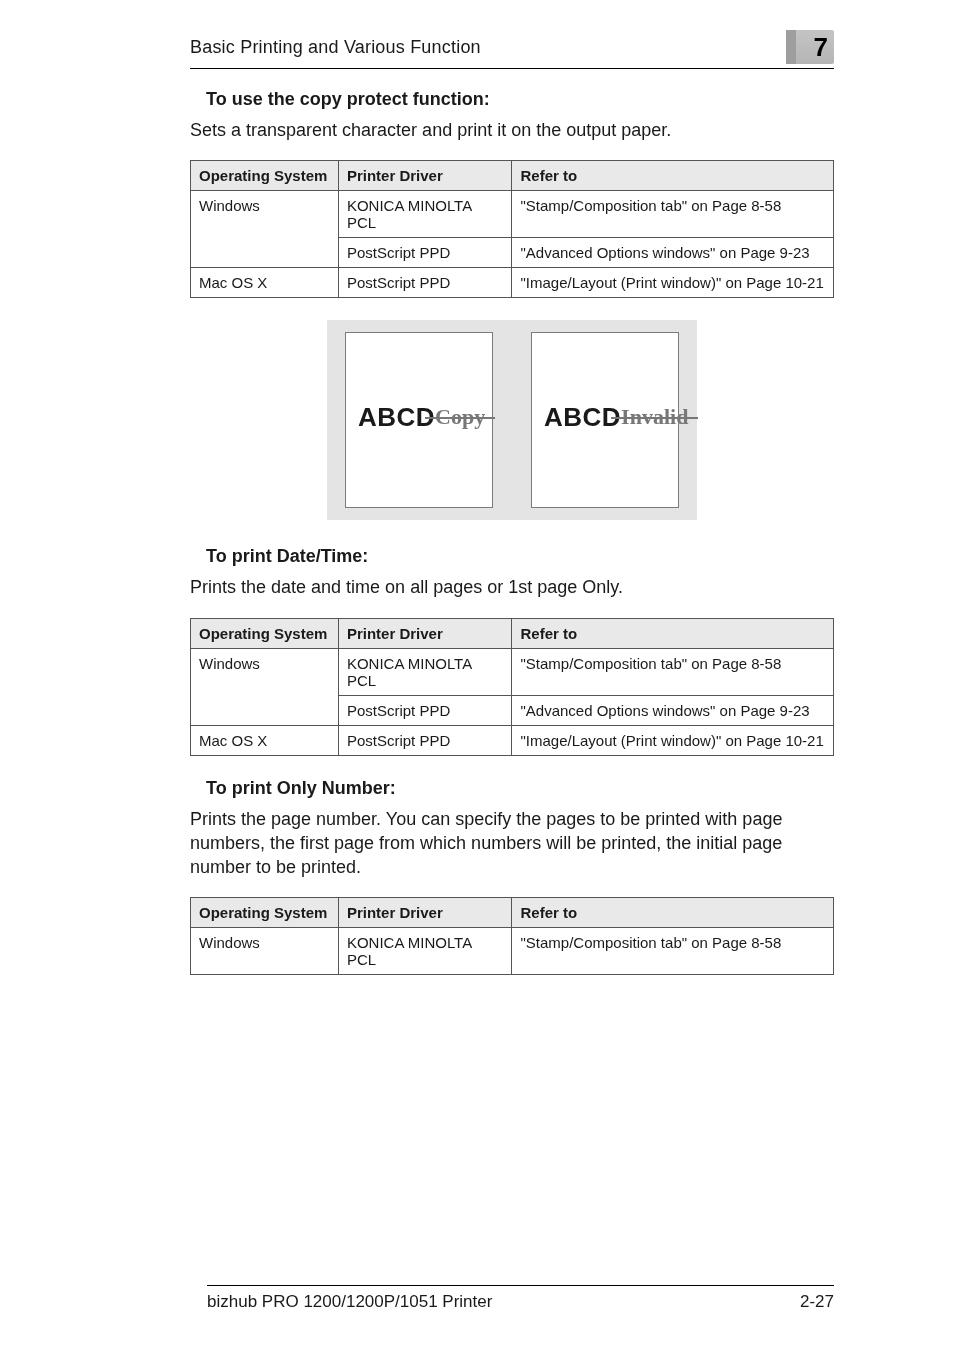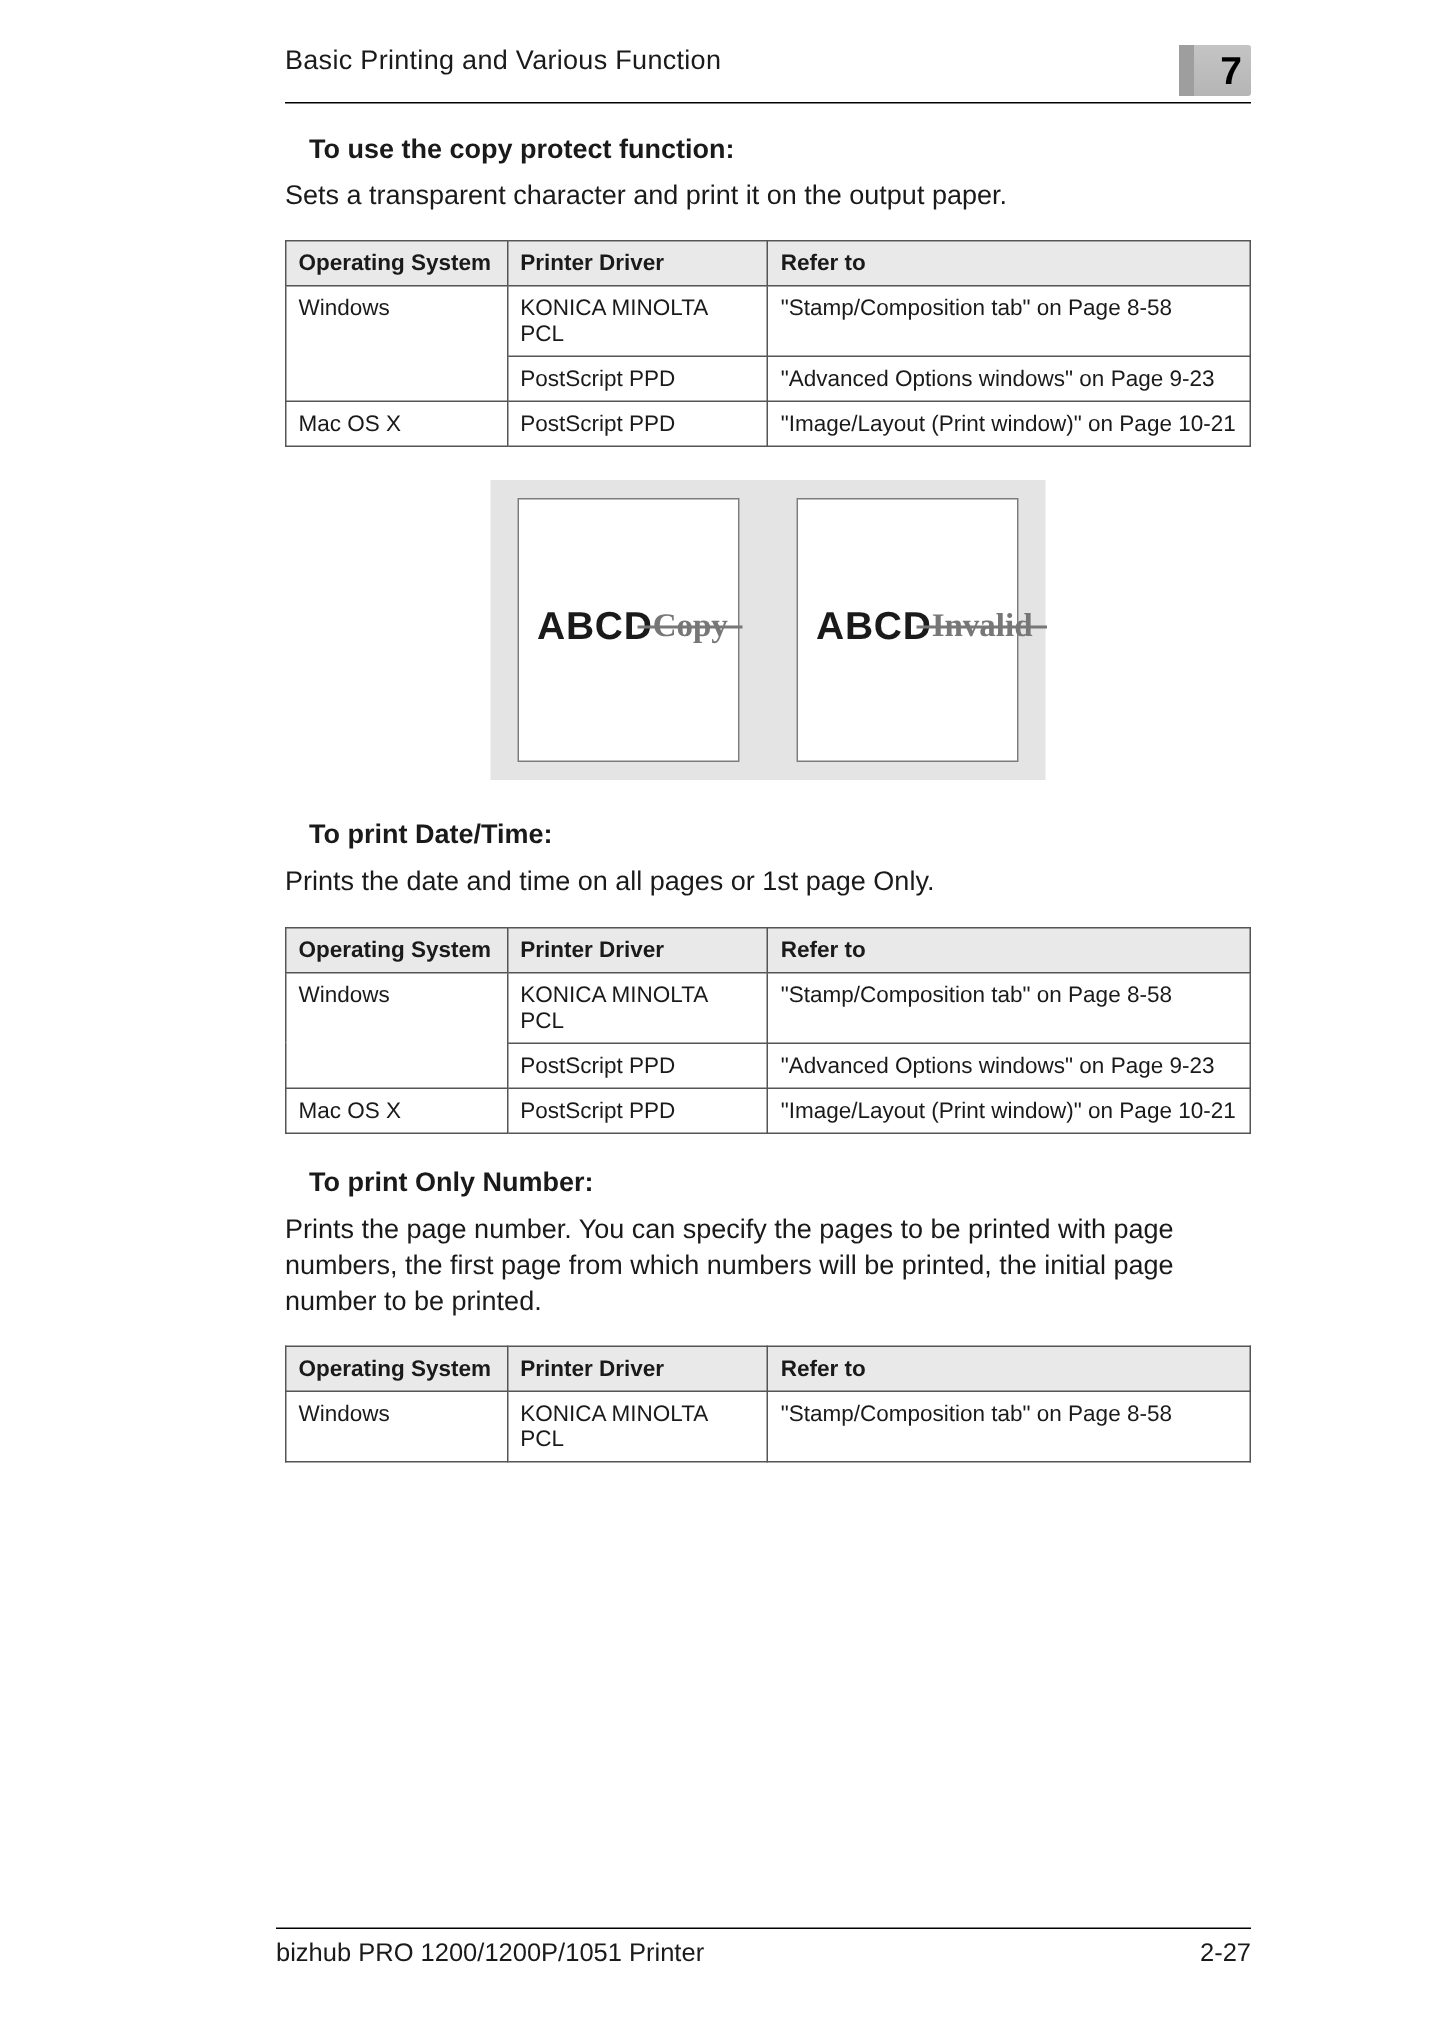--- a/index.html
+++ b/index.html
@@ -22,21 +22,21 @@
   }
   .page {
     width: var(--page-w);
     height: var(--page-h);
     padding: 30px 120px 0 190px;
     position: relative;
   }
   .top-bar {
     display: flex;
     justify-content: space-between;
-    align-items: flex-start;
+    align-items: center;
     border-bottom: 1px solid #000;
     padding-bottom: 4px;
     margin-bottom: 20px;
   }
   .running-head {
     font-size: 18px;
     letter-spacing: .2px;
   }
   .chapter-badge {
     width: 48px; height: 34px;
@@ -131,21 +131,21 @@
     position: absolute;
     left: -10px; right: -10px; top: 50%;
     height: 2px; background: #777;
   }
   .paper .thin-line {
     height: 2px; width: 112px; background: #000; margin-top: 10px;
   }
 
   .footer {
     position: absolute;
-    left: 184px; right: 120px; bottom: 40px;
+    left: 207px; right: 120px; bottom: 40px;
     border-top: 1px solid #000;
     padding-top: 6px;
     display: flex; justify-content: space-between;
     font-size: 17px;
   }
 </style>
 </head>
 <body>
 
 <div class="page">

